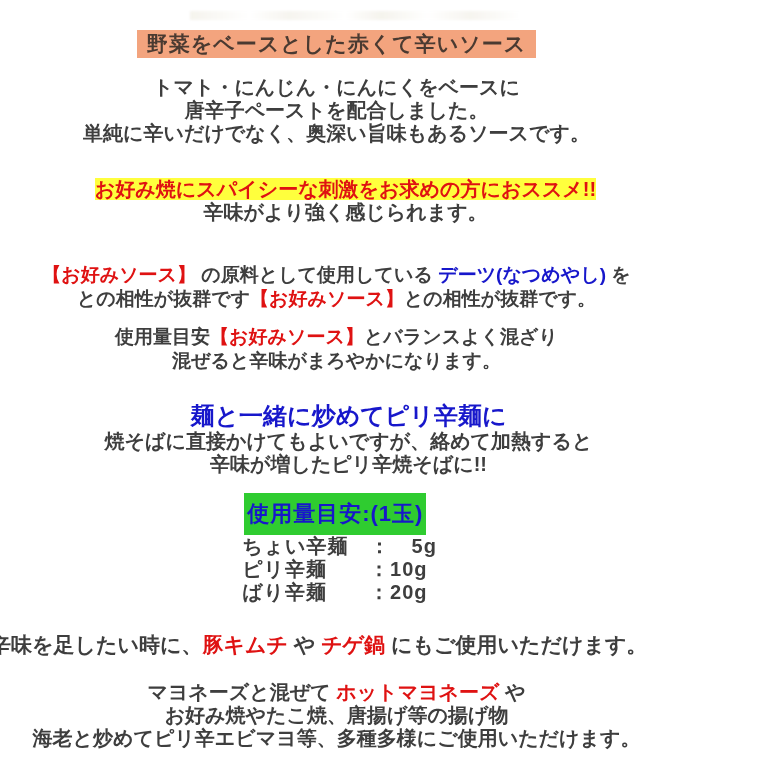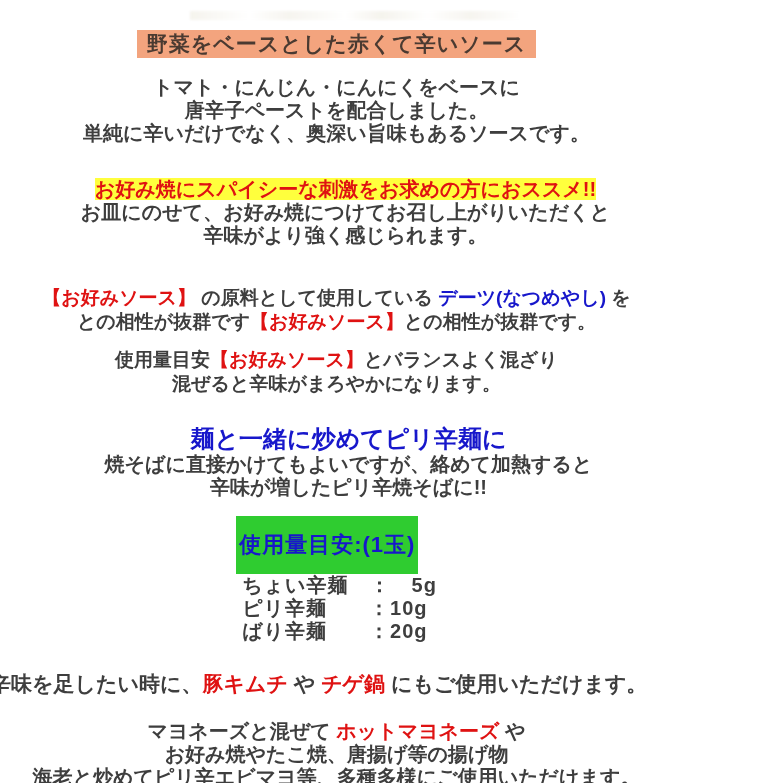--- a/index.html
+++ b/index.html
@@ -61,22 +61,23 @@
   .usage-inner {
     display: inline-block;
     text-align: left;
   }
   .usage-title {
     display: inline-block;
     background: var(--green-bg, #2fcc30);
     color: var(--blue, #1717cb);
     font-size: 22px;
     line-height: 26px;
-    padding: 16px 3px;
+    padding: 8px 3px;
     letter-spacing: 1px;
+    margin-left: 8px;
   }
   .usage-row {
     font-size: 20px;
     line-height: 23px;
     padding-left: 6px;
     letter-spacing: 1px;
   }
   .spice {
     margin-top: 29px;
     text-align: left;
@@ -107,21 +108,20 @@
   <div class="para intro">
     <div>トマト・にんじん・にんにくをベースに</div>
     <div>唐辛子ペーストを配合しました。</div>
     <div>単純に辛いだけでなく、奥深い旨味もあるソースです。</div>
   </div>
 
   <div class="para recommend">
     <div>
       <span class="hl-yellow">お好み焼にスパイシーな刺激をお求めの方におススメ!!</span>
     </div>
-    <div>お皿にのせて、お好み焼につけてお召し上がりいただくと</div>
     <div>辛味がより強く感じられます。</div>
   </div>
 
   <div class="para dates">
     <div>
       <span class="t-red">【お好みソース】</span><span> の原料として使用している </span><span class="t-blue">デーツ(なつめやし)</span><span> を</span>
     </div>
     <div>
       <span>との相性が抜群です</span><span class="t-red">【お好みソース】</span><span>との相性が抜群です。</span>
     </div>

